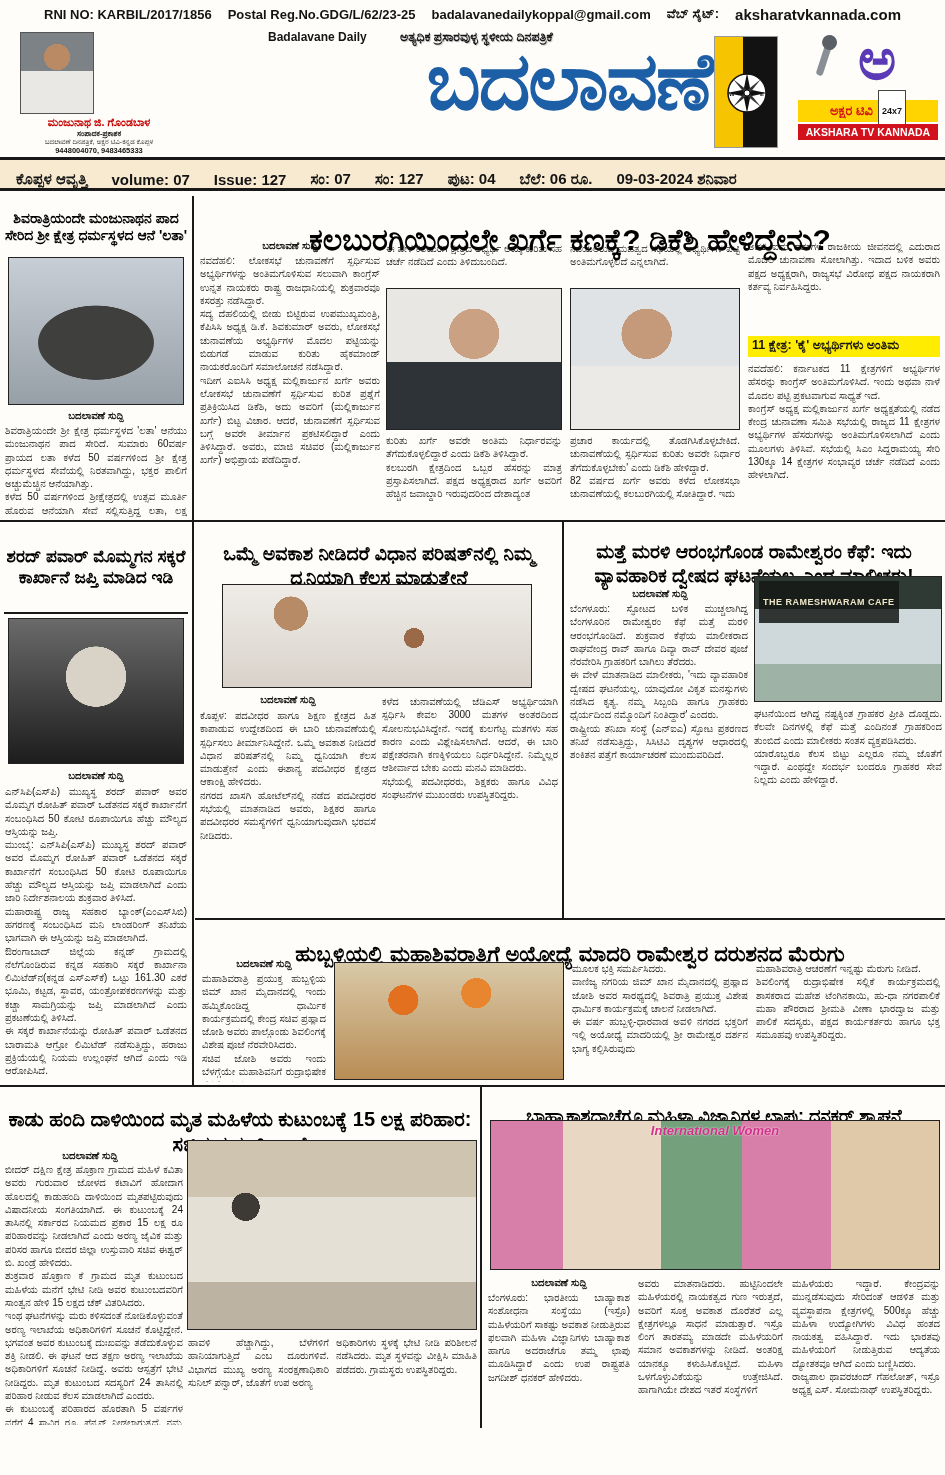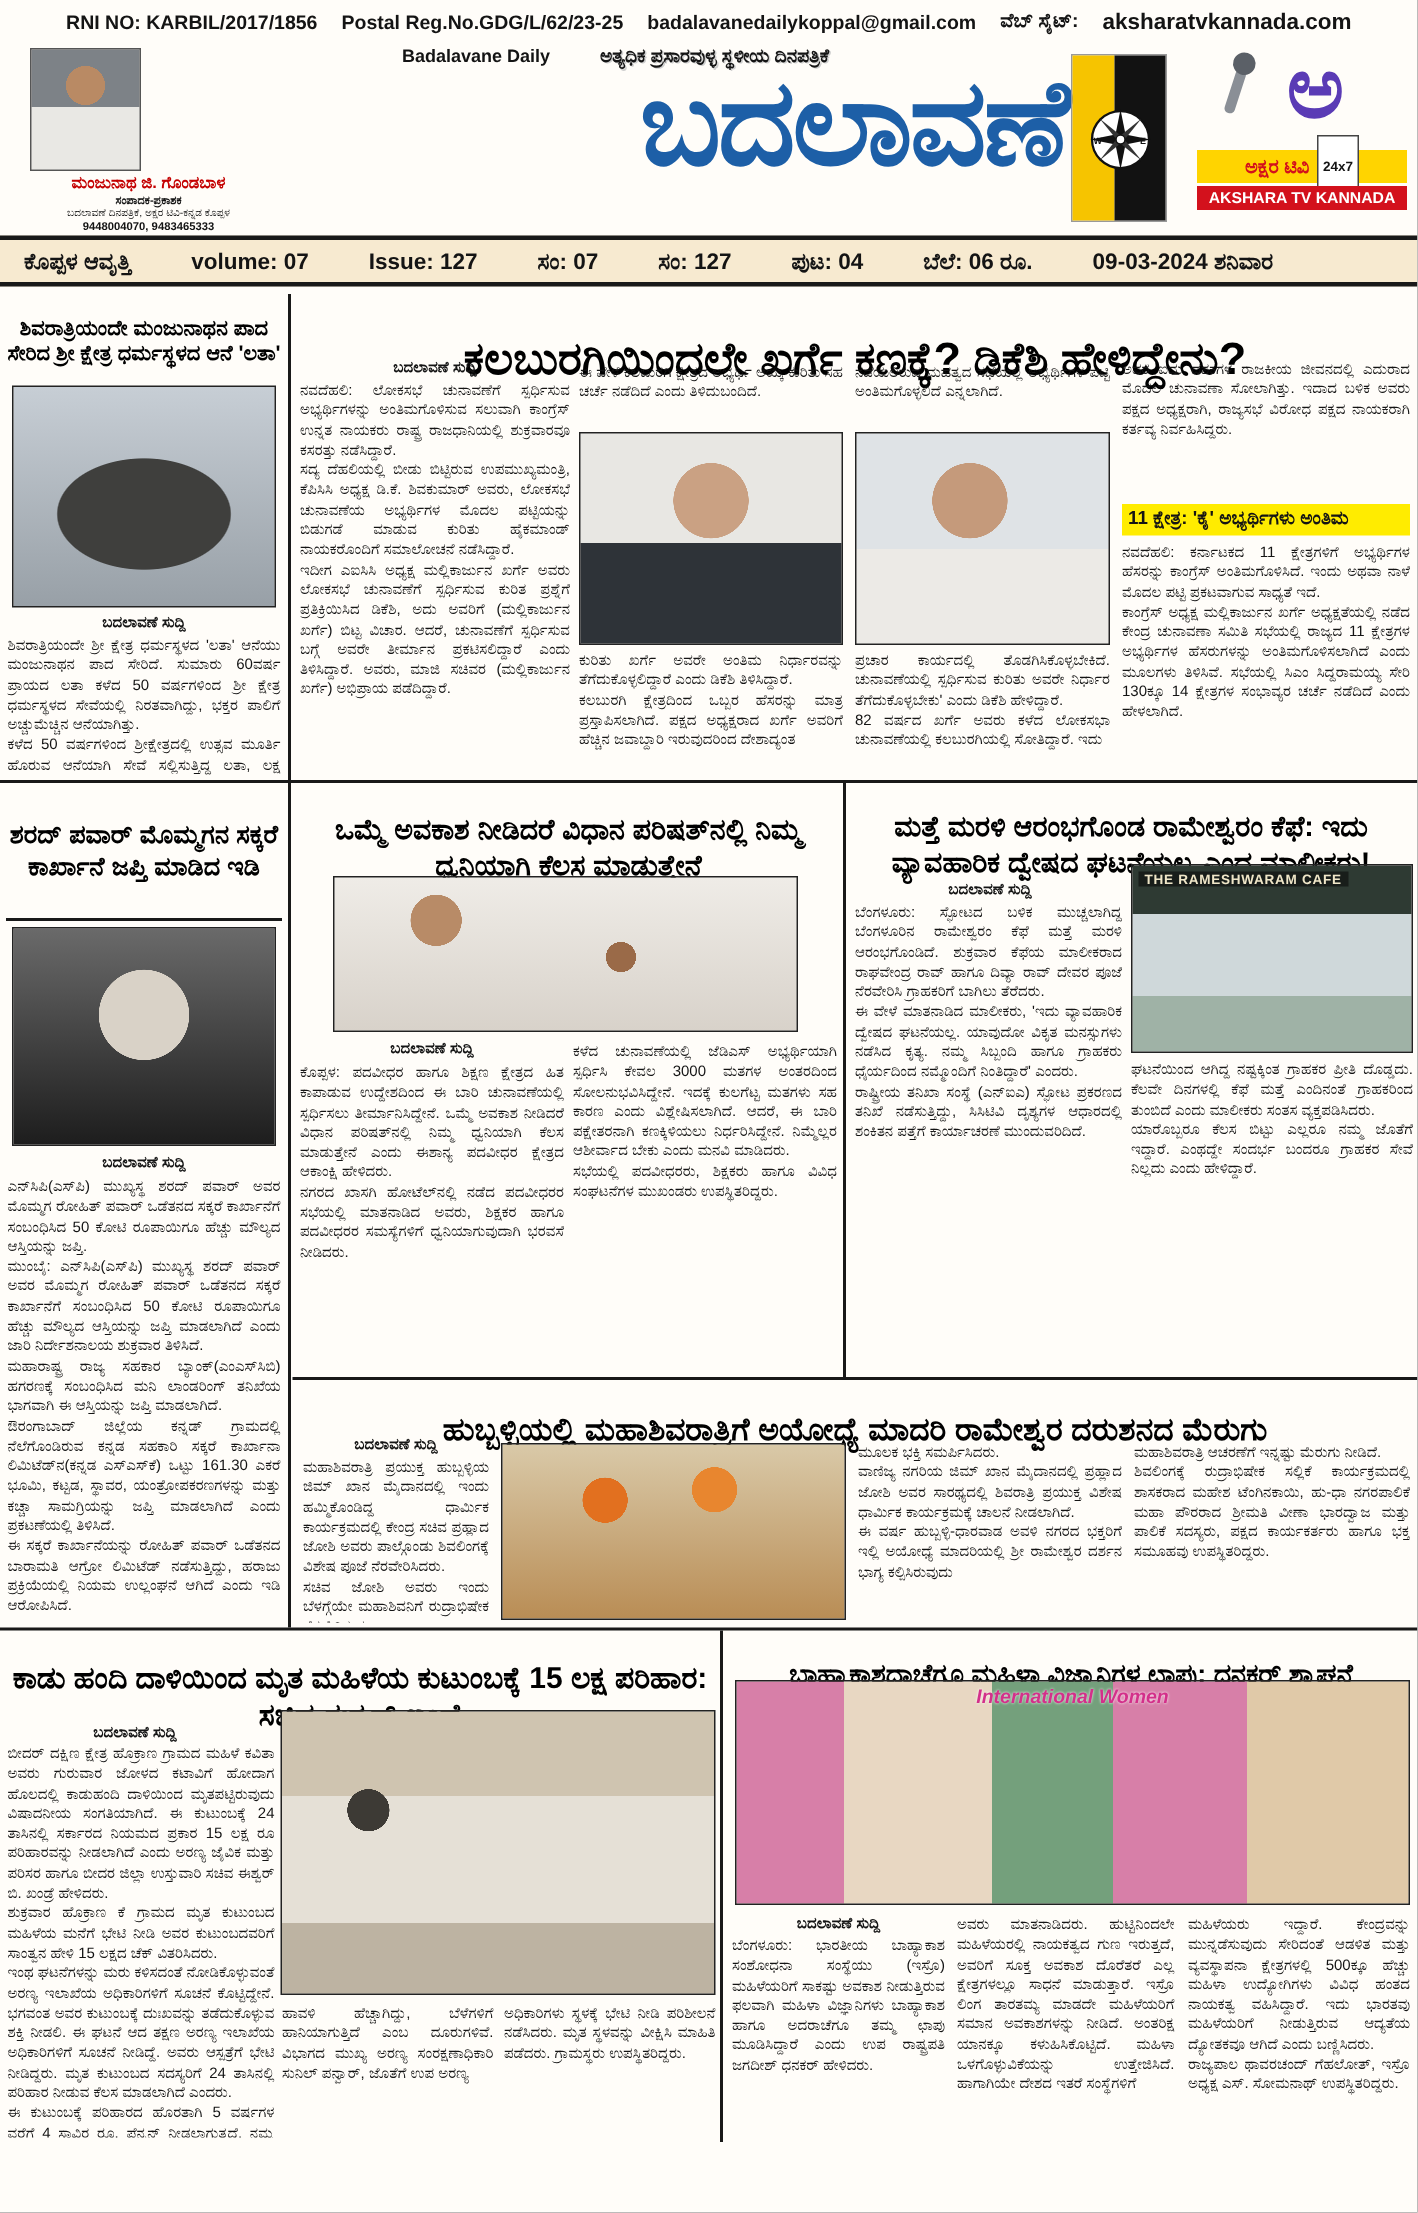--- a/index.html
+++ b/index.html
@@ -32,43 +32,43 @@
   .ak-mic:before{content:"";position:absolute;left:-4px;top:-12px;width:15px;height:15px;border-radius:50%;background:#5b6067;}
   .ak-glyph{position:absolute;left:34px;top:-8px;width:90px;font-size:58px;font-weight:900;color:#5a3bb5;line-height:1.2;}
   .ak-strip{position:absolute;left:0;top:68px;width:140px;height:22px;background:#ffd400;display:flex;
             align-items:center;justify-content:center;gap:5px;}
   .ak-kn{color:#d3111c;font-weight:900;font-size:13px;}
   .ak-badge{background:#fff;border:1px solid #444;font-size:9px;font-weight:bold;padding:15px 3px;}
   .ak-banner{position:absolute;left:0;top:92px;width:140px;height:16px;background:#d3111c;color:#fff;
              font-weight:bold;font-size:10.5px;line-height:16px;}
   
   .infobar{position:absolute;top:157px;left:0;width:945px;height:34px;background:#f7ead0;
-           border-top:3px solid #191919;border-bottom:3px solid #191919;display:flex;align-items:center;
-           gap:40px;padding:0 16px;font-weight:bold;font-size:15px;box-sizing:border-box;white-space:nowrap;}
+           border-top:3px solid #191919;border-bottom:3px solid #191919;display:flex;align-items:flex-end;
+           gap:24px;padding:0 16px;font-weight:bold;font-size:15px;box-sizing:border-box;white-space:nowrap;}
   
   .vrule,.hrule{background:#191919;position:absolute;}
   
   .hl{position:absolute;box-sizing:border-box;font-weight:900;text-align:center;line-height:1.25;color:#000;}
   .byline{position:absolute;box-sizing:border-box;font-size:10px;font-weight:bold;text-align:center;}
   .bodytext{position:absolute;box-sizing:border-box;font-size:10px;line-height:1.33;text-align:justify;
             white-space:pre-line;overflow:hidden;}
   .photo{position:absolute;box-sizing:border-box;border:1px solid #222;overflow:hidden;}
   .highlight{position:absolute;box-sizing:border-box;background:#ffec00;font-weight:900;font-size:12.5px;
              padding:2px 4px;line-height:1.2;}
   .ph-eleph{background:radial-gradient(ellipse 55% 42% at 50% 58%,#3f3f3d 0 60%,transparent 61%),linear-gradient(180deg,#c7ced5,#98a0a7);}
   .ph-kharge{background:radial-gradient(circle 25px at 50% 32%,#caa183 0 100%,transparent 101%),linear-gradient(180deg,#e8e7e3 0 52%,#2e3338 52%);}
   .ph-dks{background:radial-gradient(circle 25px at 45% 32%,#c59a7b 0 100%,transparent 101%),linear-gradient(180deg,#dfe3e6 0 55%,#eceae6 55%);}
   .ph-pawar{background:radial-gradient(circle 30px at 50% 40%,#d9d2c7 0 100%,transparent 101%),linear-gradient(180deg,#6a6a6a,#1d1d1d);}
   .ph-speech{background:radial-gradient(circle 17px at 22% 28%,#b88b67 0 100%,transparent 101%),radial-gradient(circle 10px at 62% 52%,#9a6a48 0 100%,transparent 101%),linear-gradient(180deg,#efece7,#d8d2ca);}
   .ph-cafe{background:linear-gradient(180deg,#2e3a33 0 26%,#cfd8da 26% 70%,#9fb2a6 70%);}
   .ph-hub{background:radial-gradient(circle 15px at 30% 32%,#e2701f 0 100%,transparent 101%),radial-gradient(circle 15px at 62% 26%,#e8862f 0 100%,transparent 101%),linear-gradient(180deg,#d9c9a8,#b98d55);}
   .ph-boar{background:radial-gradient(circle 14px at 20% 35%,#3d3a35 0 100%,transparent 101%),linear-gradient(180deg,#cfc4b0 0 30%,#e5e0d6 30% 75%,#bdb3a2 75%);}
   .ph-women{background:linear-gradient(90deg,#d77fa8 0 16%,#e8d7c2 16% 38%,#74a07c 38% 56%,#d77fa8 56% 76%,#e0c9a8 76%);}
   .sign{position:absolute;left:4px;top:4px;background:rgba(20,25,22,.85);color:#efe6c8;font-weight:bold;
-        font-size:9px;padding:0 4px;letter-spacing:.5px;}
+        font-size:9px;padding:16px 4px;letter-spacing:.5px;}
   .banner{position:absolute;left:0;top:2px;width:100%;text-align:center;color:#d3308a;font-style:italic;
           font-weight:bold;font-size:13px;text-shadow:0 0 2px #fff;}
   
   .regrow{position:absolute;top:1434px;left:0;width:945px;height:14px;}
   .sq{position:absolute;top:2px;width:9px;height:9px;}
   .gbar{position:absolute;top:2px;height:9px;background:#9a9a9a;}
   .redline{position:absolute;top:3px;left:150px;width:650px;height:7px;background:#c21216;}
   .cmyk{position:absolute;top:-1px;left:808px;font-weight:900;font-size:14px;letter-spacing:.5px;}
   .cmyk .c{color:#00aeef}.cmyk .m{color:#ec008c}.cmyk .y{color:#f2d800}.cmyk .k{color:#161616}
   .cross{position:absolute;top:-7px;left:928px;font-size:24px;font-weight:300;color:#222;}

